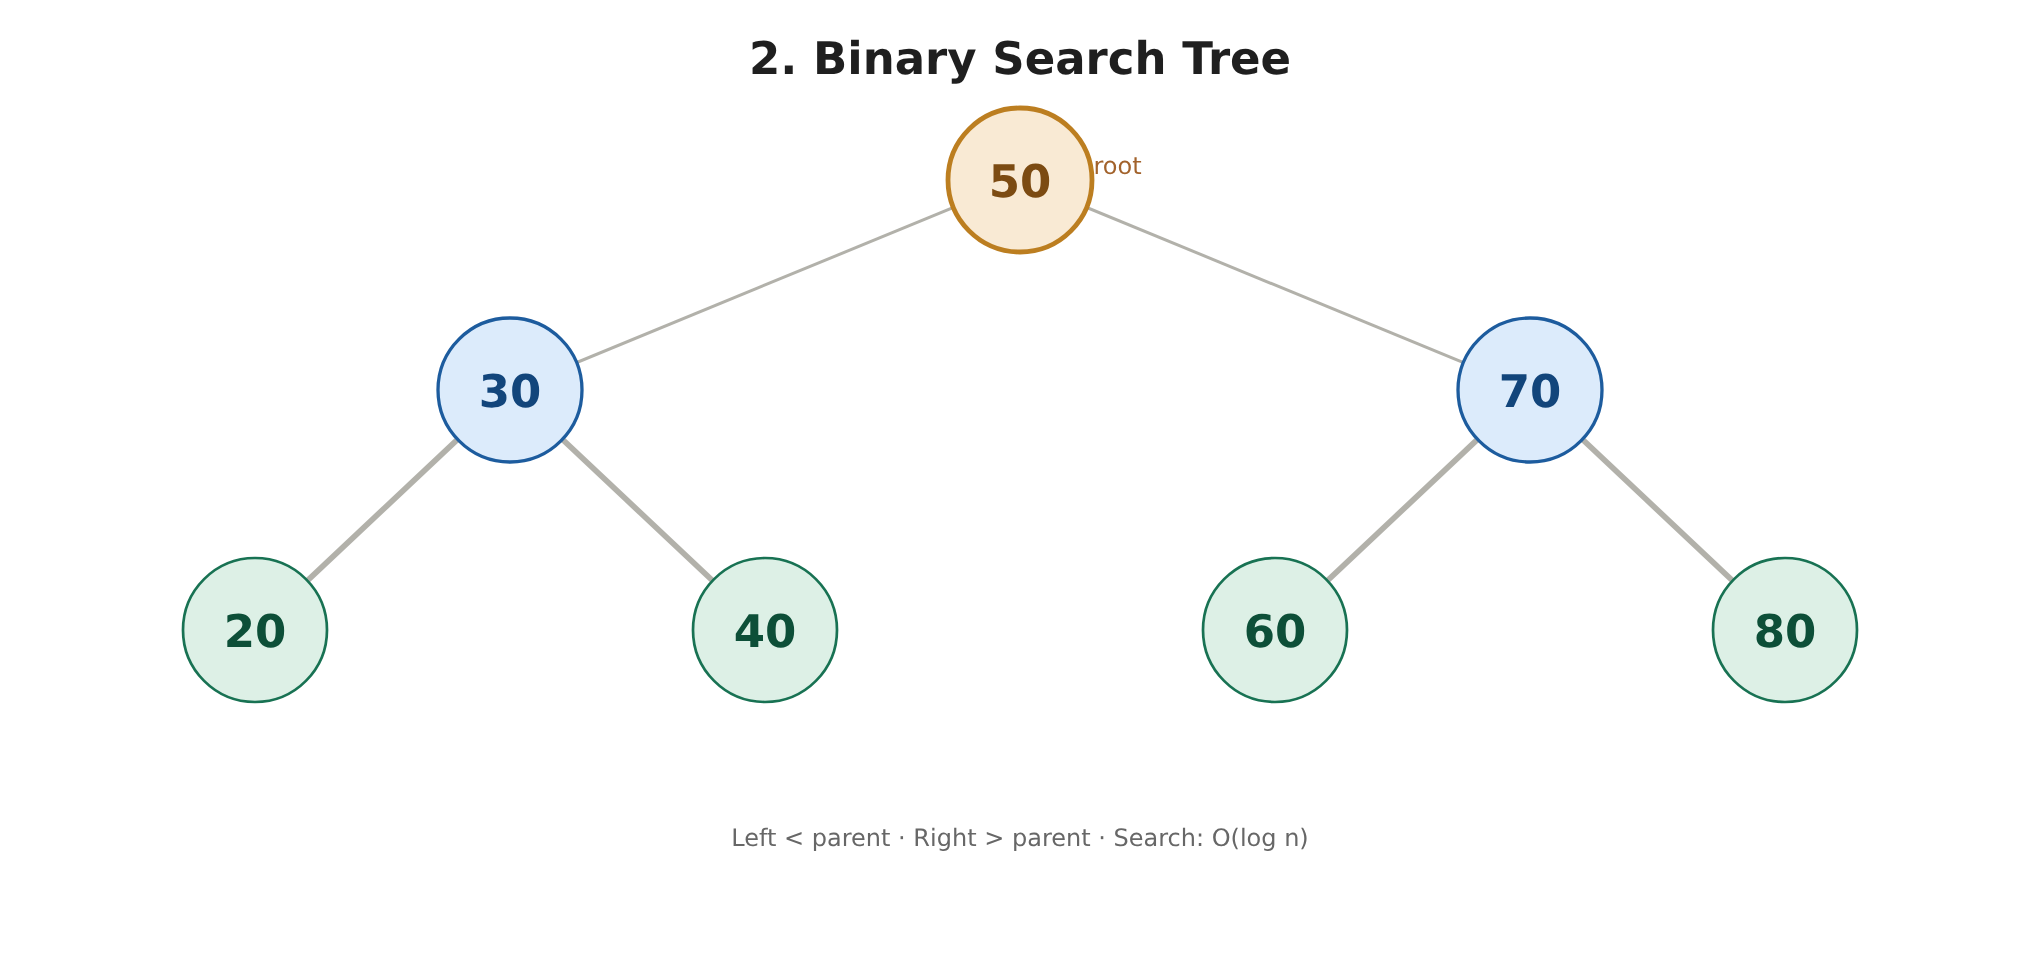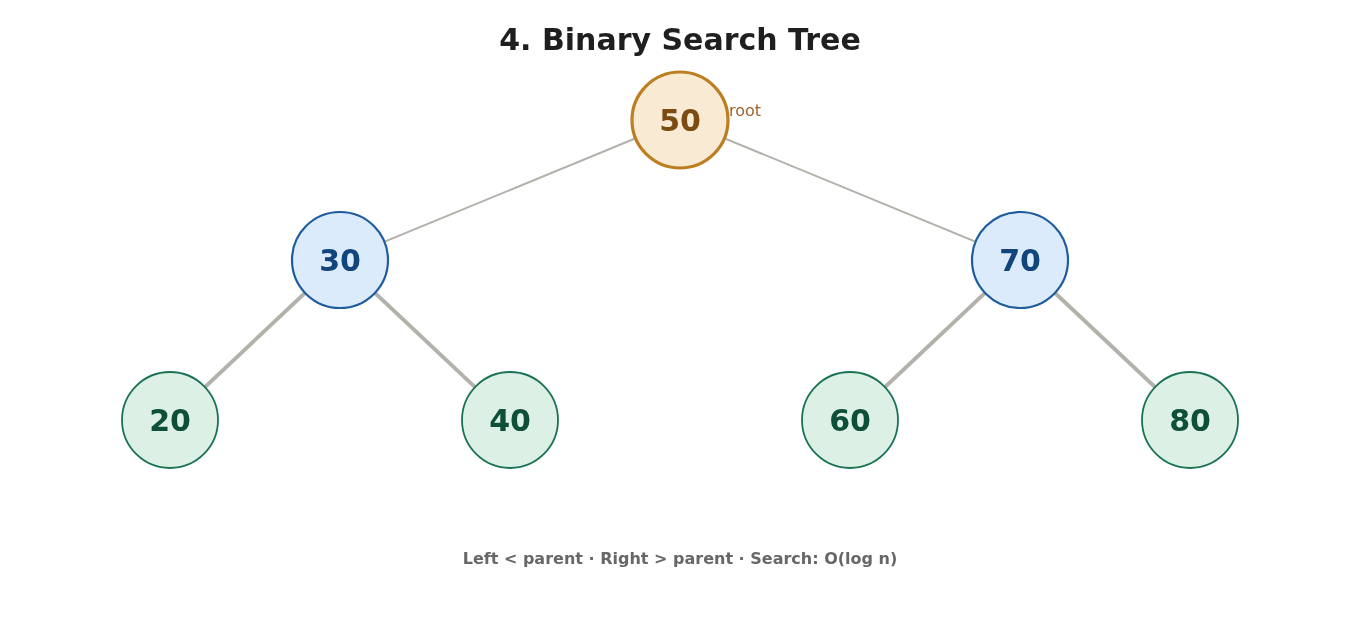--- a/index.html
+++ b/index.html
@@ -26,21 +26,20 @@
     color: var(--title_color, #1f1f1f);
   }
   .footer {
     position: absolute;
     top: 549px;
     left: 0;
     width: 100%;
     text-align: center;
     font-size: 16px;
     color: var(--footer_color, #676767);
-    font-weight: bold;
   }
   svg.tree {
     position: absolute;
     top: 0;
     left: 0;
   }
   .edge {
     stroke: var(--edge_color, #b2b1aa);
     fill: none;
   }
@@ -75,21 +74,21 @@
     font-family: "DejaVu Sans", sans-serif;
     fill: var(--root_label_color, #a2622b);
     text-anchor: start;
   }
 </style>
 </head>
 <body>
 
 <div class="stage">
 
-  <div class="title">4. Binary Search Tree</div>
+  <div class="title">2. Binary Search Tree</div>
 
   <svg class="tree" width="1360" height="640" viewBox="0 0 1360 640">
 
     <line class="edge thin" x1="680" y1="120" x2="340" y2="260"></line>
     <line class="edge thin" x1="680" y1="120" x2="1020" y2="260"></line>
     <line class="edge thick" x1="340" y1="260" x2="170" y2="420"></line>
     <line class="edge thick" x1="340" y1="260" x2="510" y2="420"></line>
     <line class="edge thick" x1="1020" y1="260" x2="850" y2="420"></line>
     <line class="edge thick" x1="1020" y1="260" x2="1190" y2="420"></line>
 

